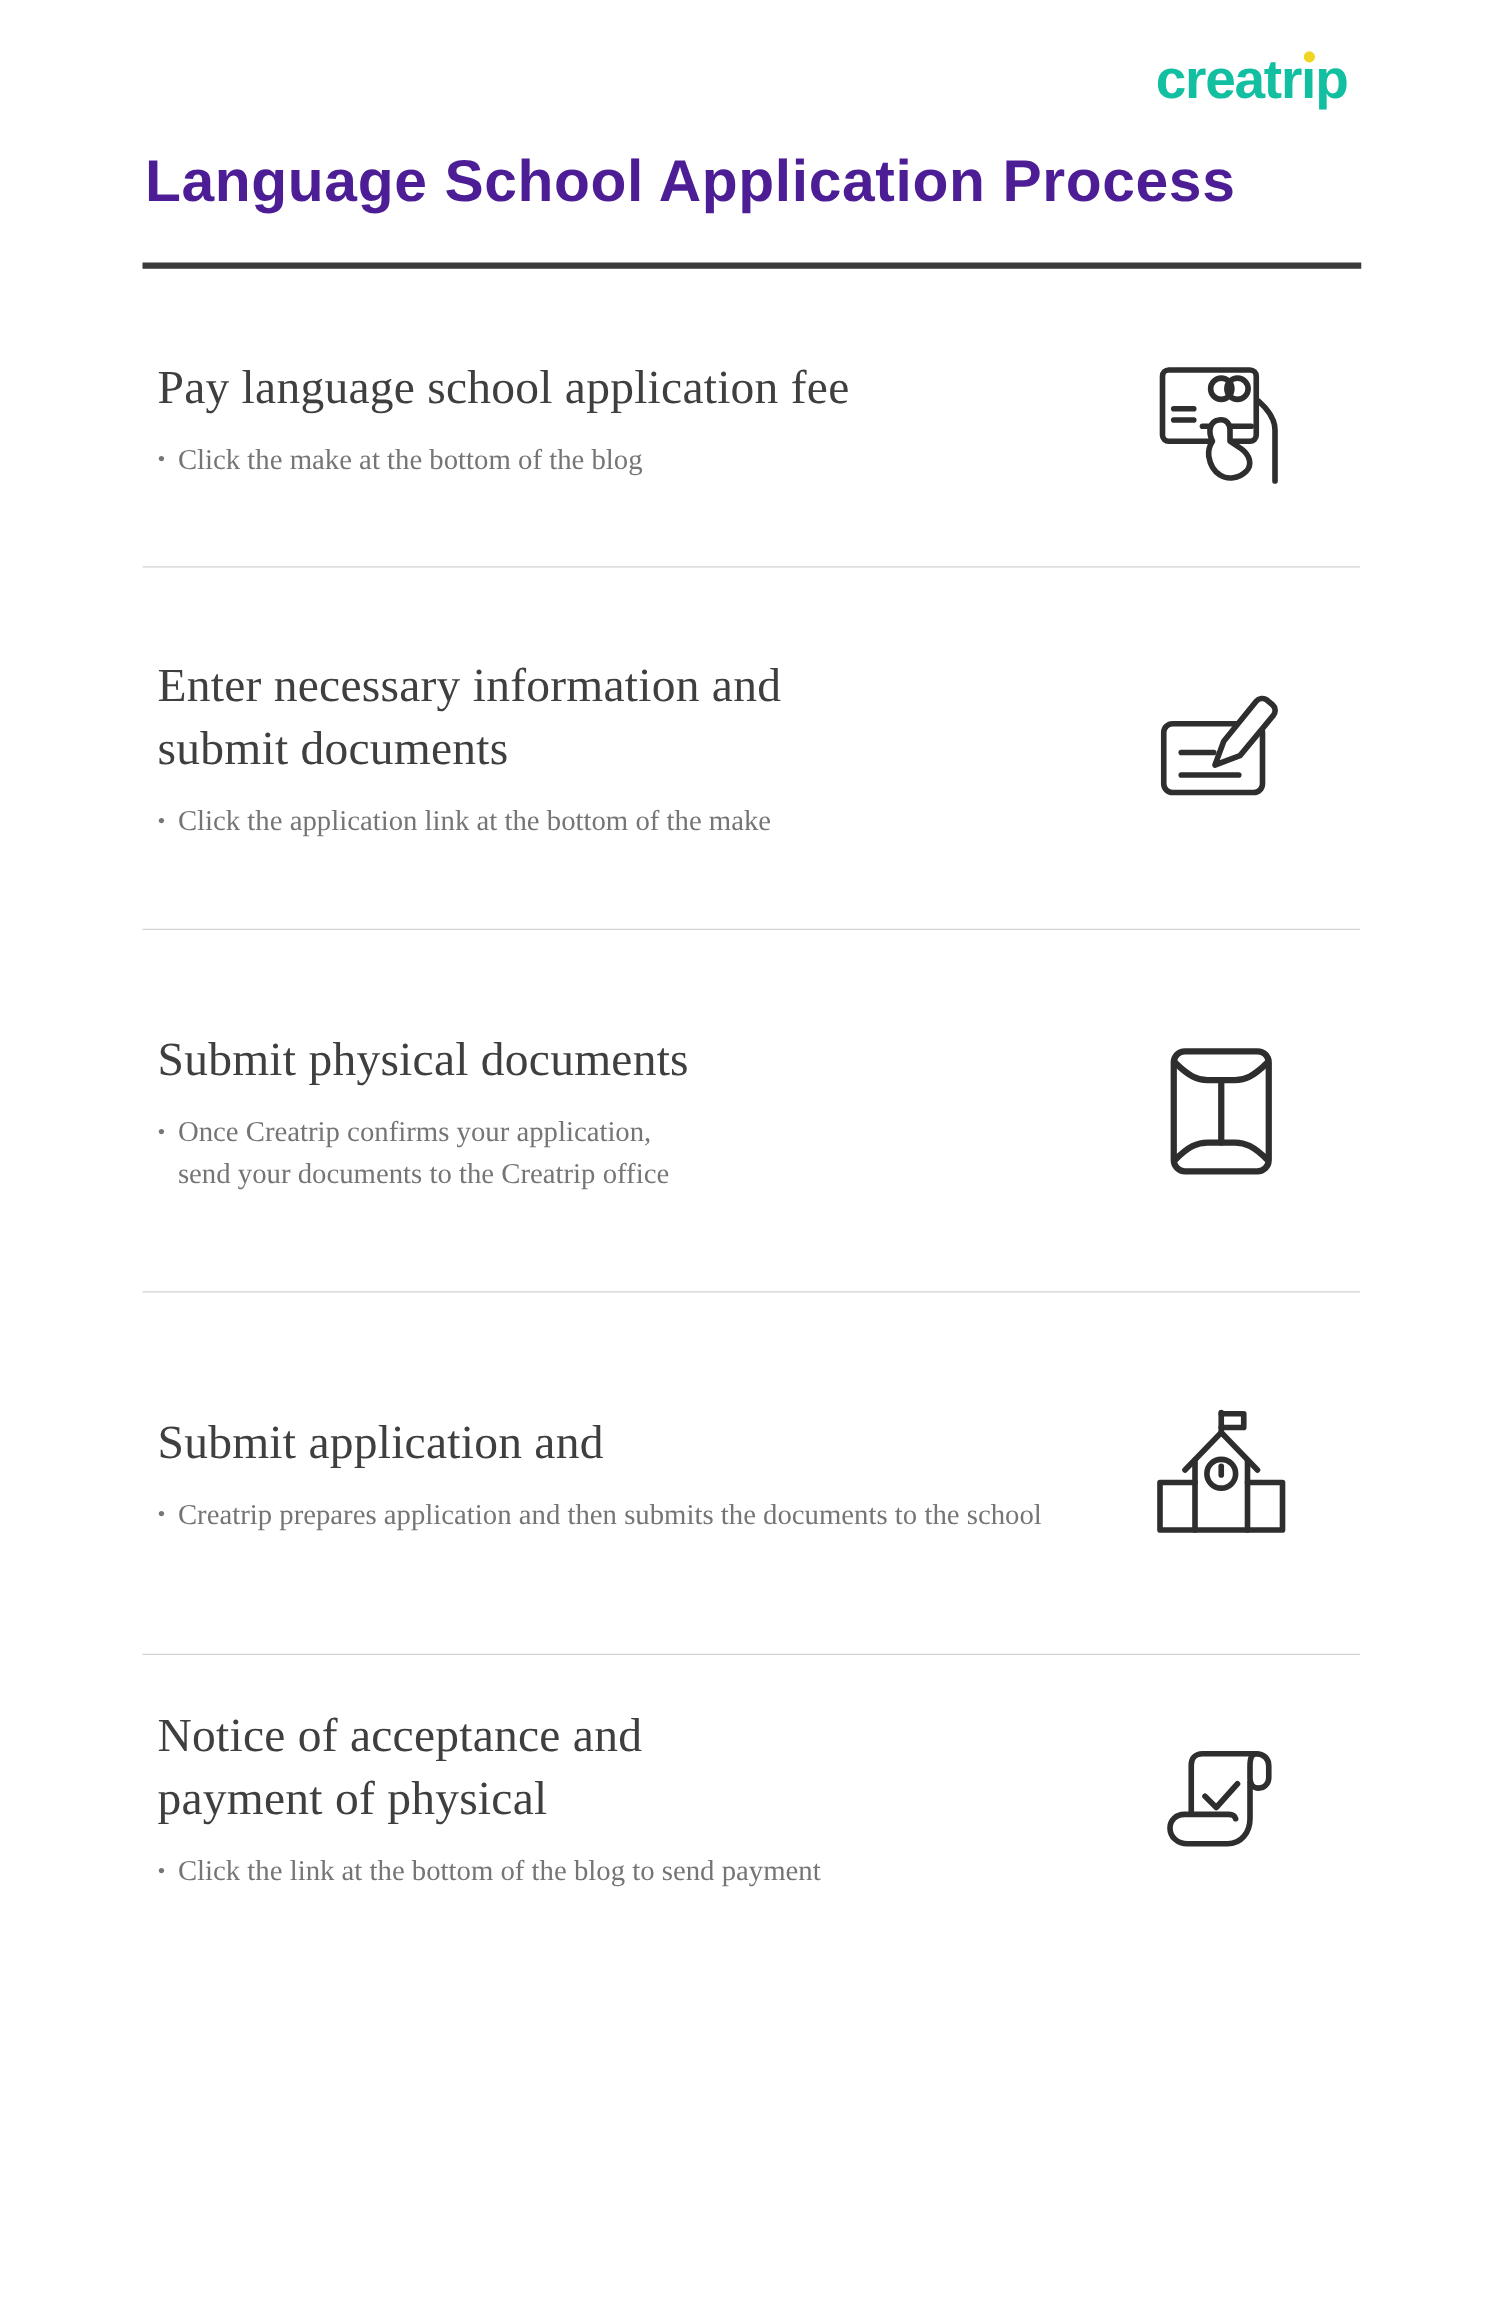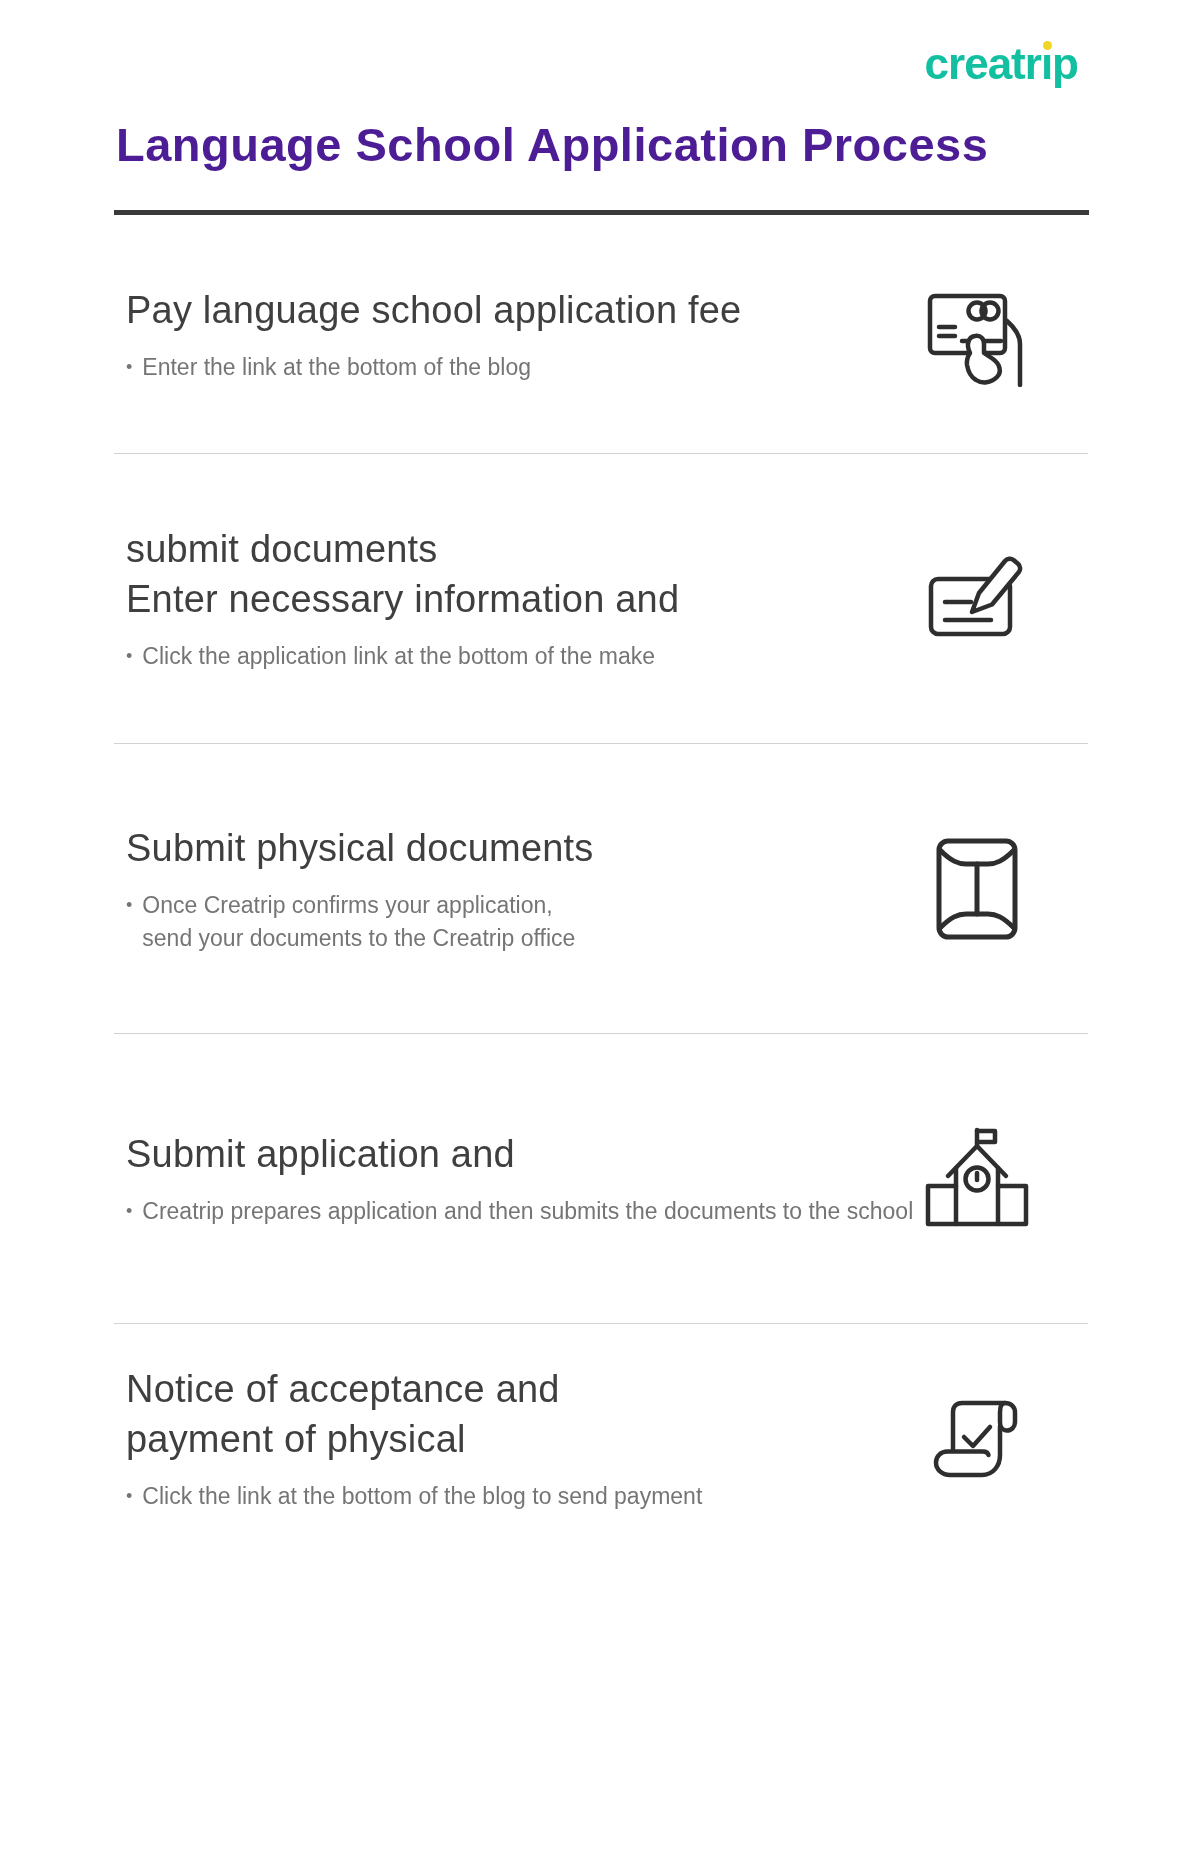--- a/index.html
+++ b/index.html
@@ -37,20 +37,21 @@
   }
 
   
   .steps { }
   .step {
     display:flex; align-items:center; justify-content:space-between;
     margin:0 48px 0 50px;
     padding-left:12px;
     box-sizing:border-box;
     height:290px;
+    font-family:Liberation Serif, serif;
   }
   .step:first-child { height:238px; }
   .step:last-child  { height:230px; }
   .step + .step { border-top:1px solid #d2d2d2; }
 
   .step-text { max-width:920px; }
   .step-title {
     font-size:38px; line-height:50px;
     color:#3f3f3f; letter-spacing:0.2px;
   }
@@ -81,21 +82,21 @@
   <div class="title-underline"></div>
 
   <div class="steps">
   <div class="step">
     <div class="step-text">
       <div class="step-title">
             <div>Pay language school application fee</div>
           </div>
       <div class="step-bullet">
         <span class="marker">•</span>
-        <span class="bullet-text">Enter the link at the bottom of the blog</span>
+        <span class="bullet-text">Click the make at the bottom of the blog</span>
       </div>
     </div>
     <div class="icon-box">
           <svg width="112" height="106" viewBox="0 0 112 106">
     <g stroke="#2e2e2e" stroke-width="4.5" fill="none" stroke-linecap="round" stroke-linejoin="round">
       <rect x="9" y="15" width="75" height="57" rx="5"></rect>
       <circle cx="56" cy="30" r="8.5"></circle>
       <circle cx="69" cy="30" r="8.5"></circle>
       <line x1="18" y1="46" x2="34" y2="46"></line>
       <line x1="18" y1="55" x2="34" y2="55"></line>
@@ -103,22 +104,22 @@
       <path d="M86,40 C95,48 99,55 99,63 L99,104"></path>
       <path fill="#ffffff" d="M49,72 C45,64 47,56 54,55 C60,54 63,58 63,63 L63,72 L72,78 C79,83 81,91 76,96 C70,102 61,103 55,99 C50,96 47,90 46,84 C45.5,80 47,75 49,72 Z"></path>
     </g>
   </svg>
         </div>
   </div>
 
   <div class="step">
     <div class="step-text">
       <div class="step-title">
+            <div>Enter necessary information and</div>
             <div>submit documents</div>
-            <div>Enter necessary information and</div>
           </div>
       <div class="step-bullet">
         <span class="marker">•</span>
         <span class="bullet-text">Click the application link at the bottom of the make</span>
       </div>
     </div>
     <div class="icon-box">
           <svg width="110" height="100" viewBox="0 0 110 100">
     <g stroke="#2e2e2e" stroke-width="4.5" fill="none" stroke-linecap="round" stroke-linejoin="round">
       <rect x="9" y="30" width="79" height="55" rx="7"></rect>

